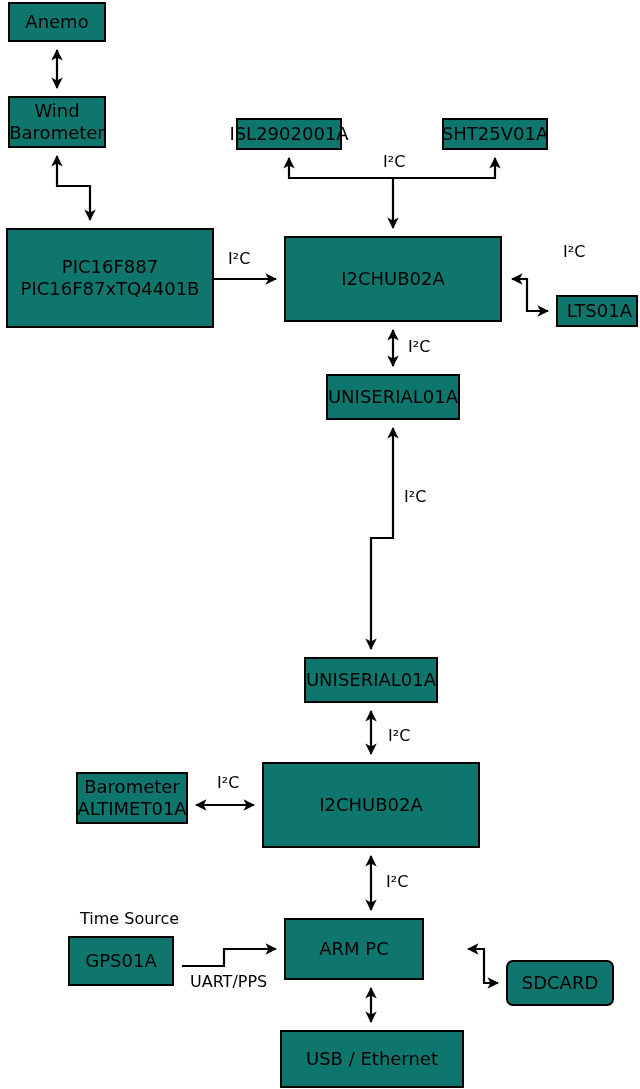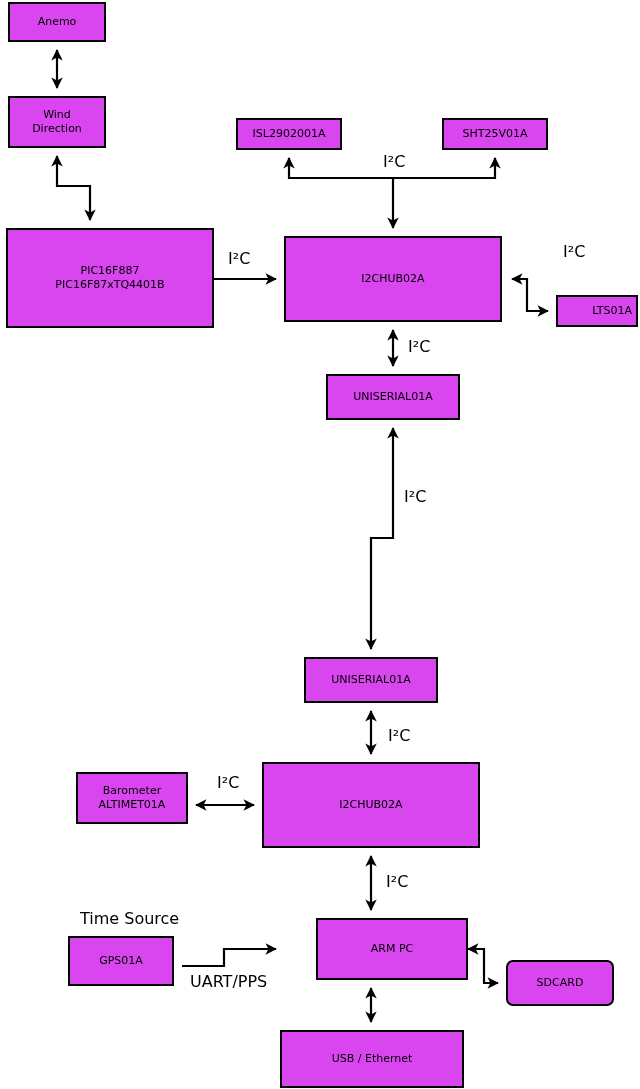--- a/index.html
+++ b/index.html
@@ -19,28 +19,28 @@
     position: absolute;
     left: 0;
     top: 0;
     width: 640px;
     height: 1089px;
   }
   .node {
     position: absolute;
     box-sizing: border-box;
     border: 2px solid #000000;
-    background: #d946ef;
+    background: #0f766e;
     display: flex;
     align-items: center;
     justify-content: center;
     text-align: center;
     line-height: 1.25;
     color: #000000;
-    font-size: 11px;
+    font-size: 18px;
     z-index: 5;
   }
   .node .node-label {
     display: block;
     white-space: pre-line;
     padding: 0 4px;
   }
   .edge-label {
     position: absolute;
     color: #000000;
@@ -98,21 +98,21 @@
 
       <line x1="371" y1="988" x2="371" y2="1022" marker-start="url(#ah)" marker-end="url(#ah)"></line>
     </g>
   </svg>
 
   <div class="node" style="left: 8px; top: 2px; width: 98px; height: 40px;">
     <span class="node-label">Anemo</span>
   </div>
   <div class="node" style="left: 8px; top: 96px; width: 98px; height: 52px;">
     <span class="node-label">Wind
-Direction</span>
+Barometer</span>
   </div>
   <div class="node" style="left: 6px; top: 228px; width: 208px; height: 100px;">
     <span class="node-label">PIC16F887
 PIC16F87xTQ4401B</span>
   </div>
   <div class="node" style="left: 236px; top: 118px; width: 106px; height: 32px;">
     <span class="node-label">ISL2902001A</span>
   </div>
   <div class="node" style="left: 442px; top: 118px; width: 106px; height: 32px;">
     <span class="node-label">SHT25V01A</span>
@@ -132,21 +132,21 @@
   <div class="node" style="left: 262px; top: 762px; width: 218px; height: 86px;">
     <span class="node-label">I2CHUB02A</span>
   </div>
   <div class="node" style="left: 76px; top: 772px; width: 112px; height: 52px;">
     <span class="node-label">Barometer
 ALTIMET01A</span>
   </div>
   <div class="node" style="left: 68px; top: 936px; width: 106px; height: 50px;">
     <span class="node-label">GPS01A</span>
   </div>
-  <div class="node" style="left: 284px; top: 918px; width: 152px; height: 62px; margin-left: 32px;">
+  <div class="node" style="left: 284px; top: 918px; width: 140px; height: 62px;">
     <span class="node-label">ARM PC</span>
   </div>
   <div class="node" style="left: 506px; top: 960px; width: 108px; height: 46px; border-radius: 7px;">
     <span class="node-label">SDCARD</span>
   </div>
   <div class="node" style="left: 280px; top: 1030px; width: 184px; height: 58px; align-items: center;">
     <span class="node-label">USB / Ethernet</span>
   </div>
 
   <div class="edge-label" style="left: 383px; top: 152px;">I²C</div>

